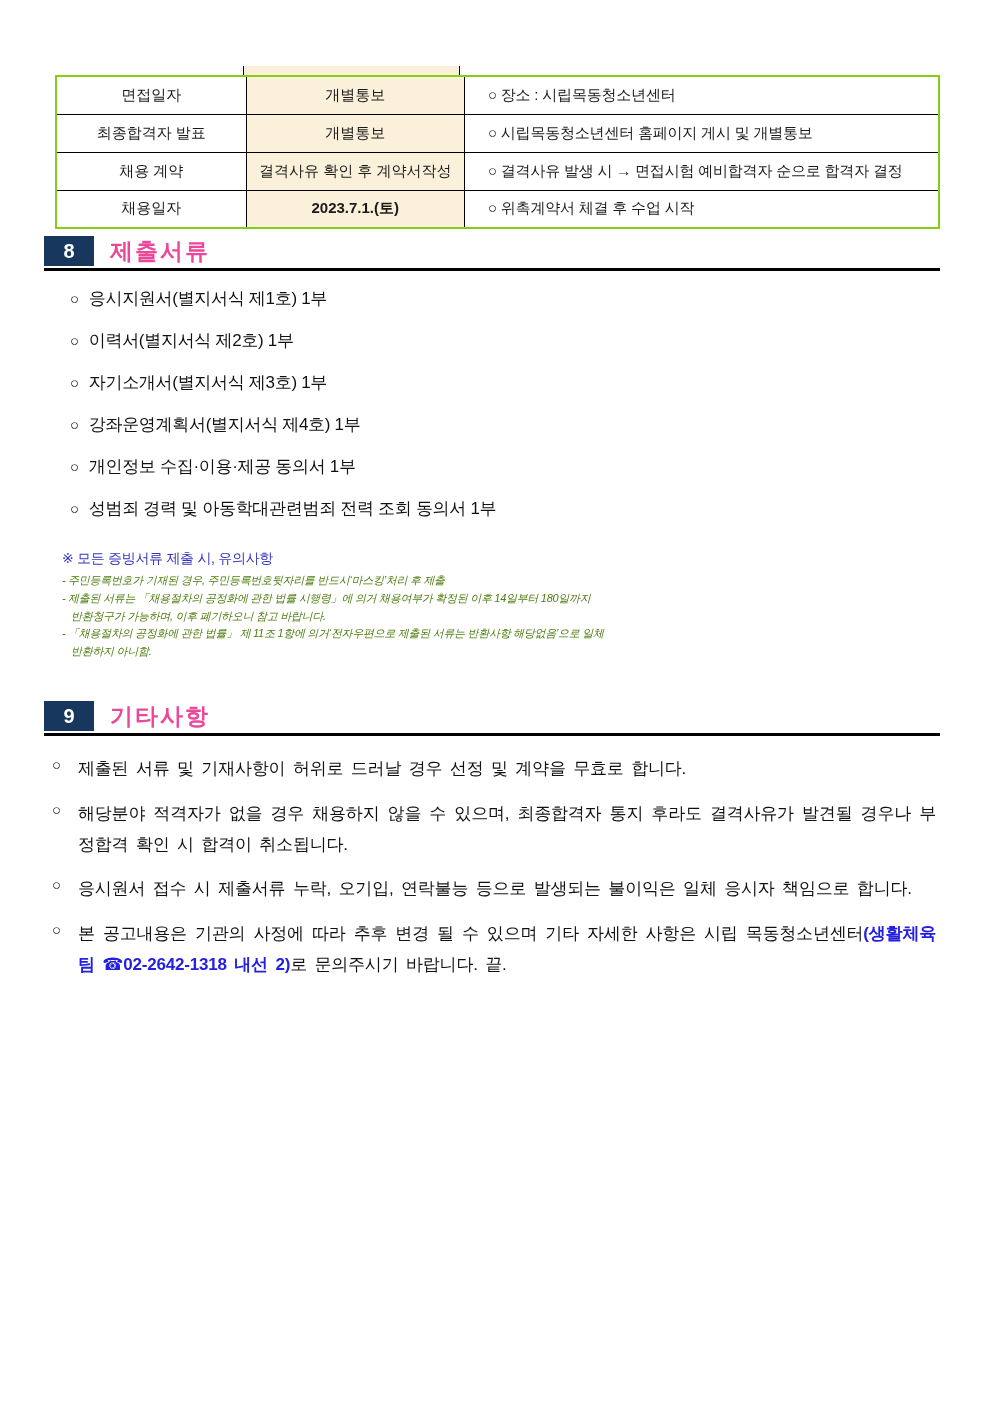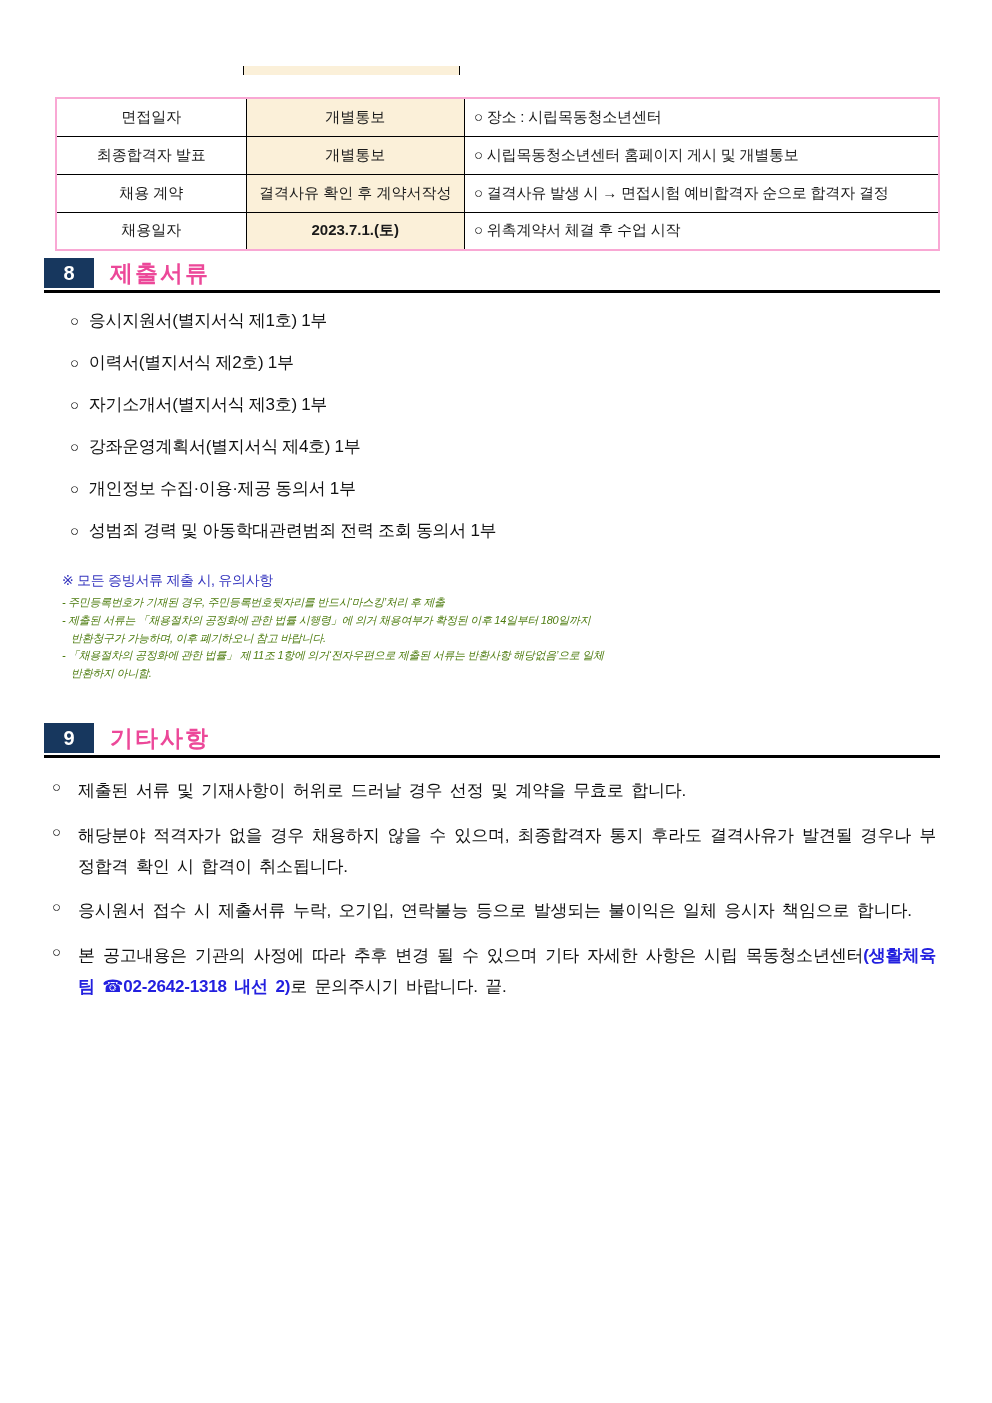--- a/index.html
+++ b/index.html
@@ -18,33 +18,32 @@
   .sliver {
     margin-left:199px;
     width:217px; height:9px;
     background:#FBF0D9;
     border-left:1px solid #000; border-right:1px solid #000;
   }
   table.schedule {
     margin-left:11px;
     width:885px;
     border-collapse:collapse;
-    border:2px solid #f9a8d4;
+    border:2px solid #84cc16;
     table-layout:fixed;
-    margin-top:22px;
   }
   table.schedule td {
     border:1px solid #000;
     height:38px;
     font-size:15px;
     vertical-align:middle;
   }
   td.c1 { width:187px; text-align:center; }
   td.c2 { width:215px; text-align:center; background:#FBF0D9; }
-  td.c3 { width:467px; text-align:left; padding-left:9px; font-size:13.5px; letter-spacing:-0.2px; }
+  td.c3 { width:467px; text-align:left; padding-left:23px; font-size:13.5px; letter-spacing:-0.2px; }
   .bold { font-weight:bold; }
 
   .footnote {
     margin:7px 0 0 0;
     font-size:17px; font-weight:bold;
     color:#2320DF;
     text-decoration:underline;
     letter-spacing:-0.5px;
   }
 

